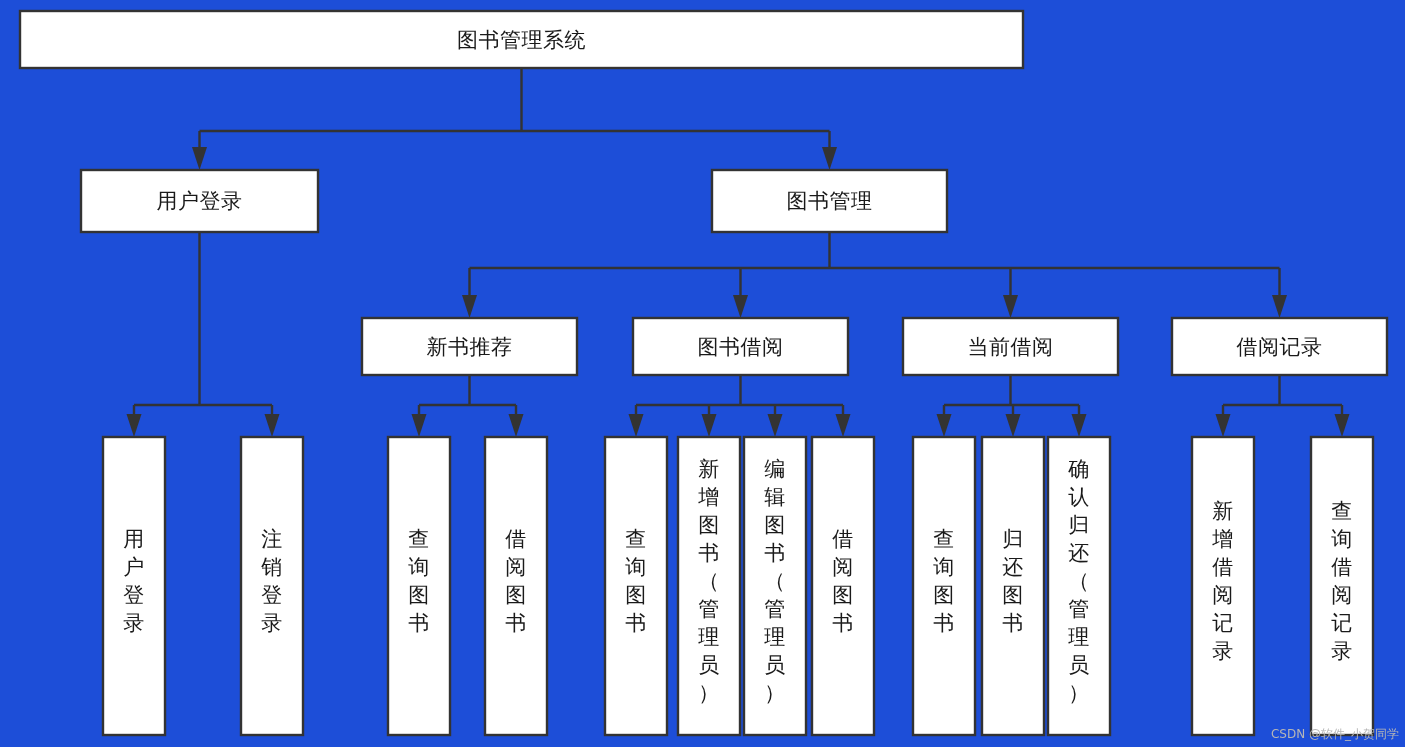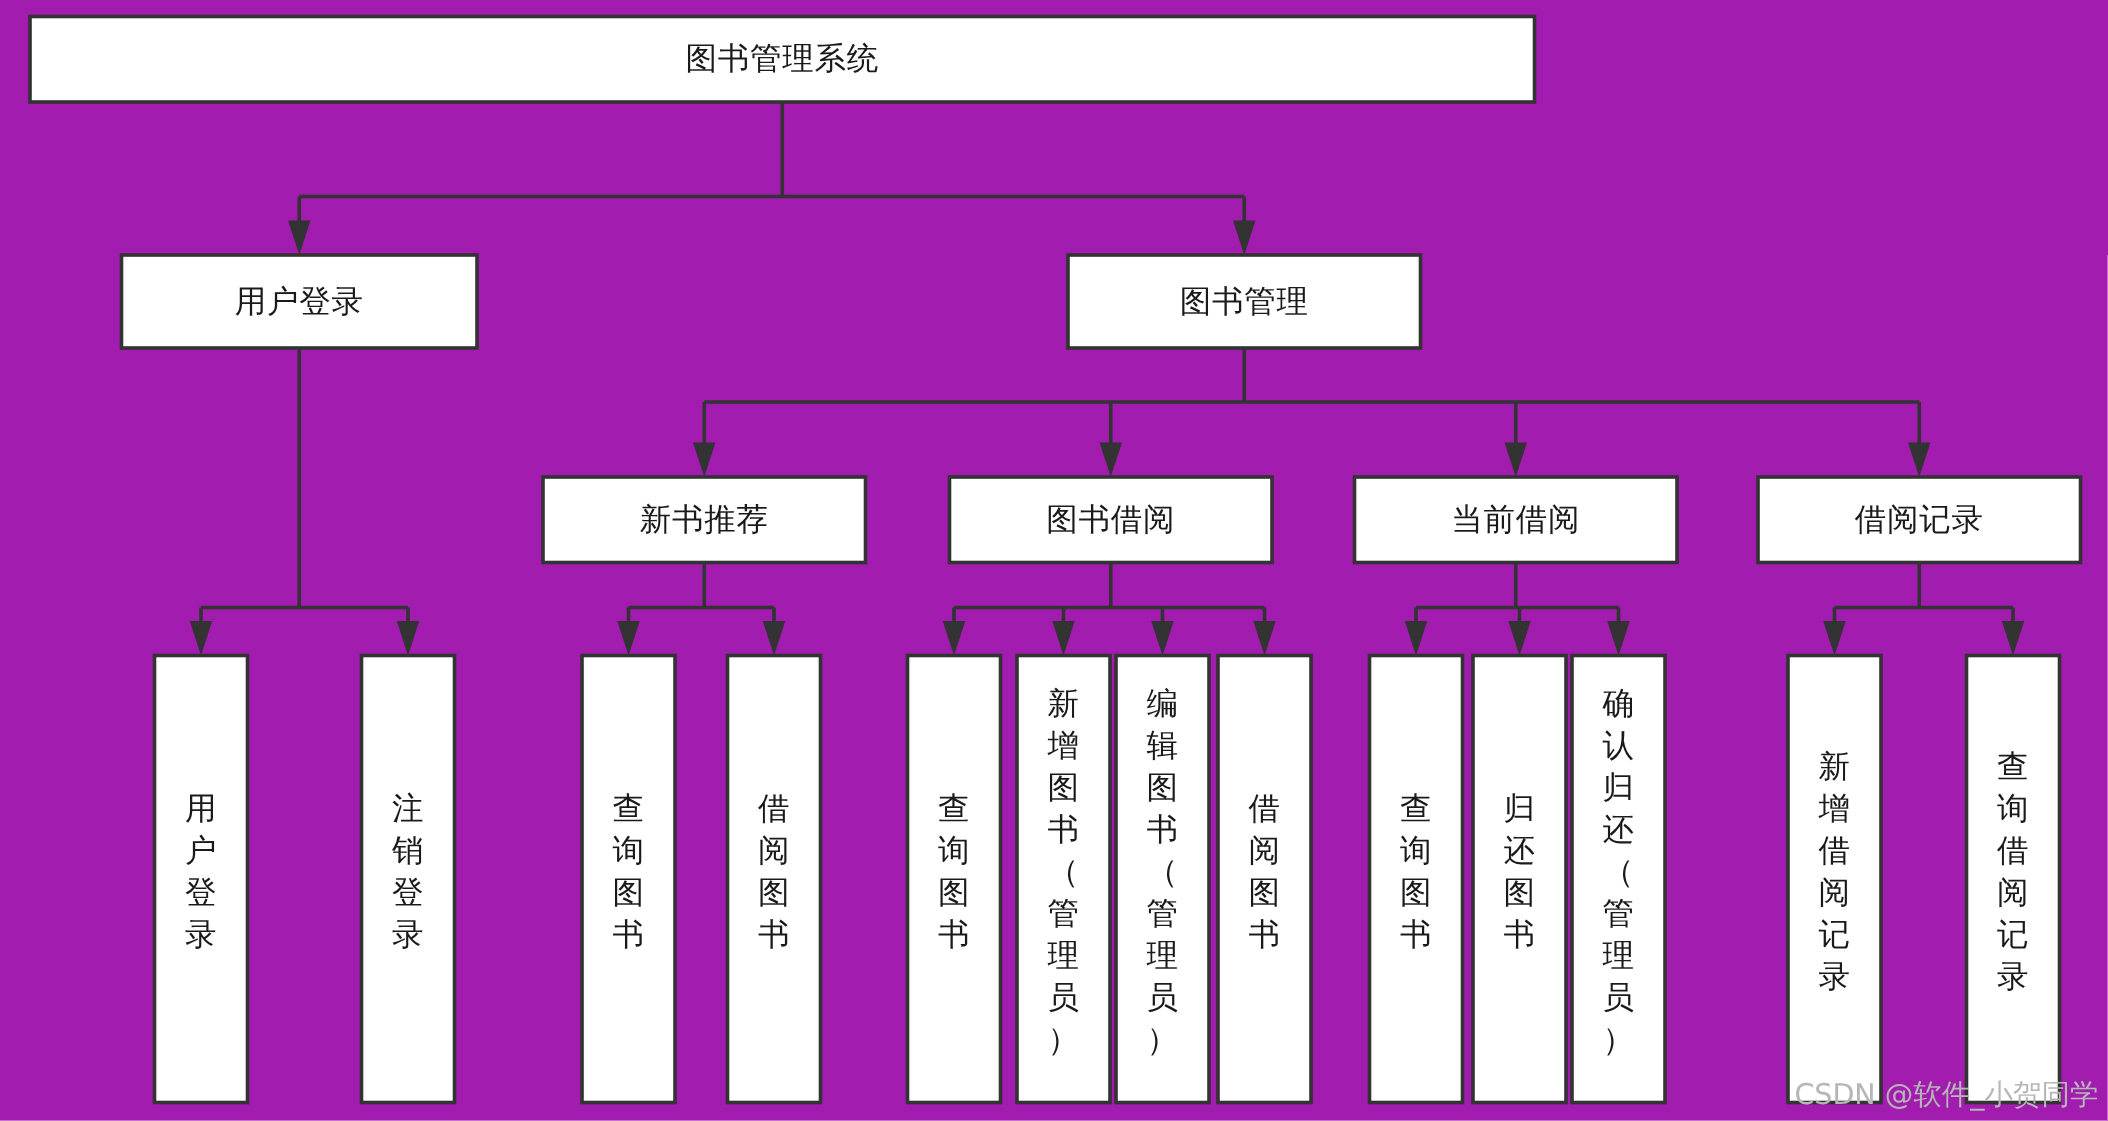--- a/index.html
+++ b/index.html
@@ -11,21 +11,21 @@
   body {
     width: 1405px;
     height: 747px;
     overflow: hidden;
     font-family: "DejaVu Sans", "Liberation Sans", sans-serif;
   }
   #diagram-root {
     position: relative;
     width: 1405px;
     height: 747px;
-    background: #a21caf;
+    background: #1d4ed8;
   }
   svg.diagram-canvas {
     position: absolute;
     left: 0;
     top: 0;
     width: 1405px;
     height: 747px;
     display: block;
   }
   .node-rect {
@@ -55,21 +55,21 @@
     font-family: "DejaVu Sans", "Liberation Sans", sans-serif;
     font-size: 21px;
     fill: #1a1a1a;
     letter-spacing: 0.5px;
   }
   .watermark-text {
     position: absolute;
     right: 6px;
     bottom: 4px;
     font-family: "DejaVu Sans", "Liberation Sans", sans-serif;
-    font-size: 19px;
+    font-size: 12px;
     color: #b6b6b6;
     white-space: nowrap;
     user-select: none;
     margin-left: 20px;
   }
 </style>
 </head>
 <body>
 
 <div id="diagram-root">

